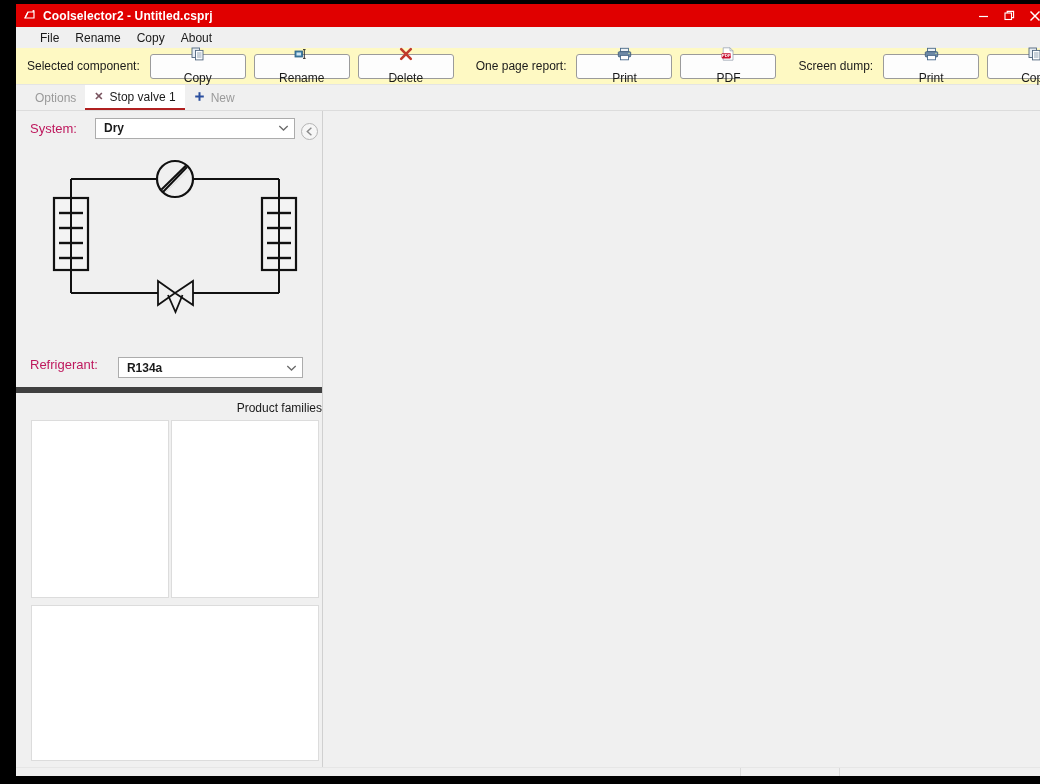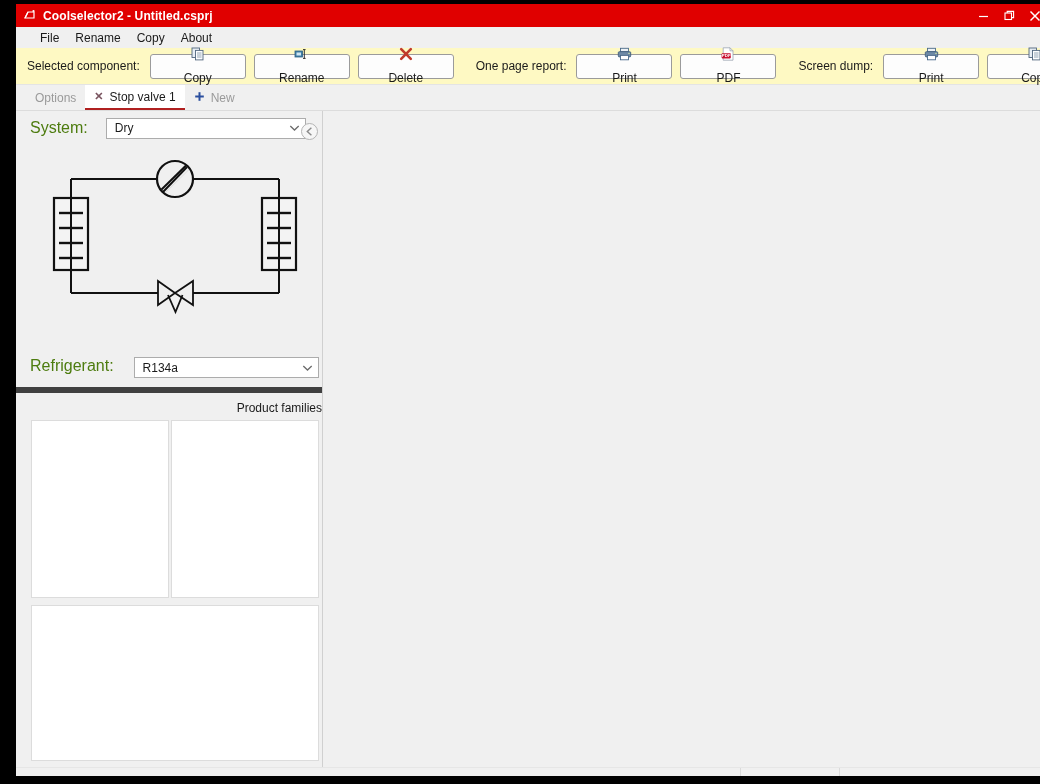--- a/index.html
+++ b/index.html
@@ -186,32 +186,33 @@
 
   
   #system-row {
     height: 34px;
     display: flex;
     align-items: center;
     padding-left: 14px;
     flex: none;
   }
   .field-label {
-    font-size: 16px;
-    color: #4d7c0f;
+    font-size: 13px;
+    color: #be185d;
     white-space: nowrap;
   }
   .combo {
     height: 21px;
     background: #ffffff;
     border: 1px solid #acacac;
     display: flex;
     align-items: center;
     box-sizing: border-box;
     cursor: default;
+    font-weight: bold;
   }
   .combo-value {
     flex: 1;
     padding-left: 8px;
     font-size: 12px;
     color: #1a1a1a;
     white-space: nowrap;
     overflow: hidden;
   }
   .combo-arrow {

